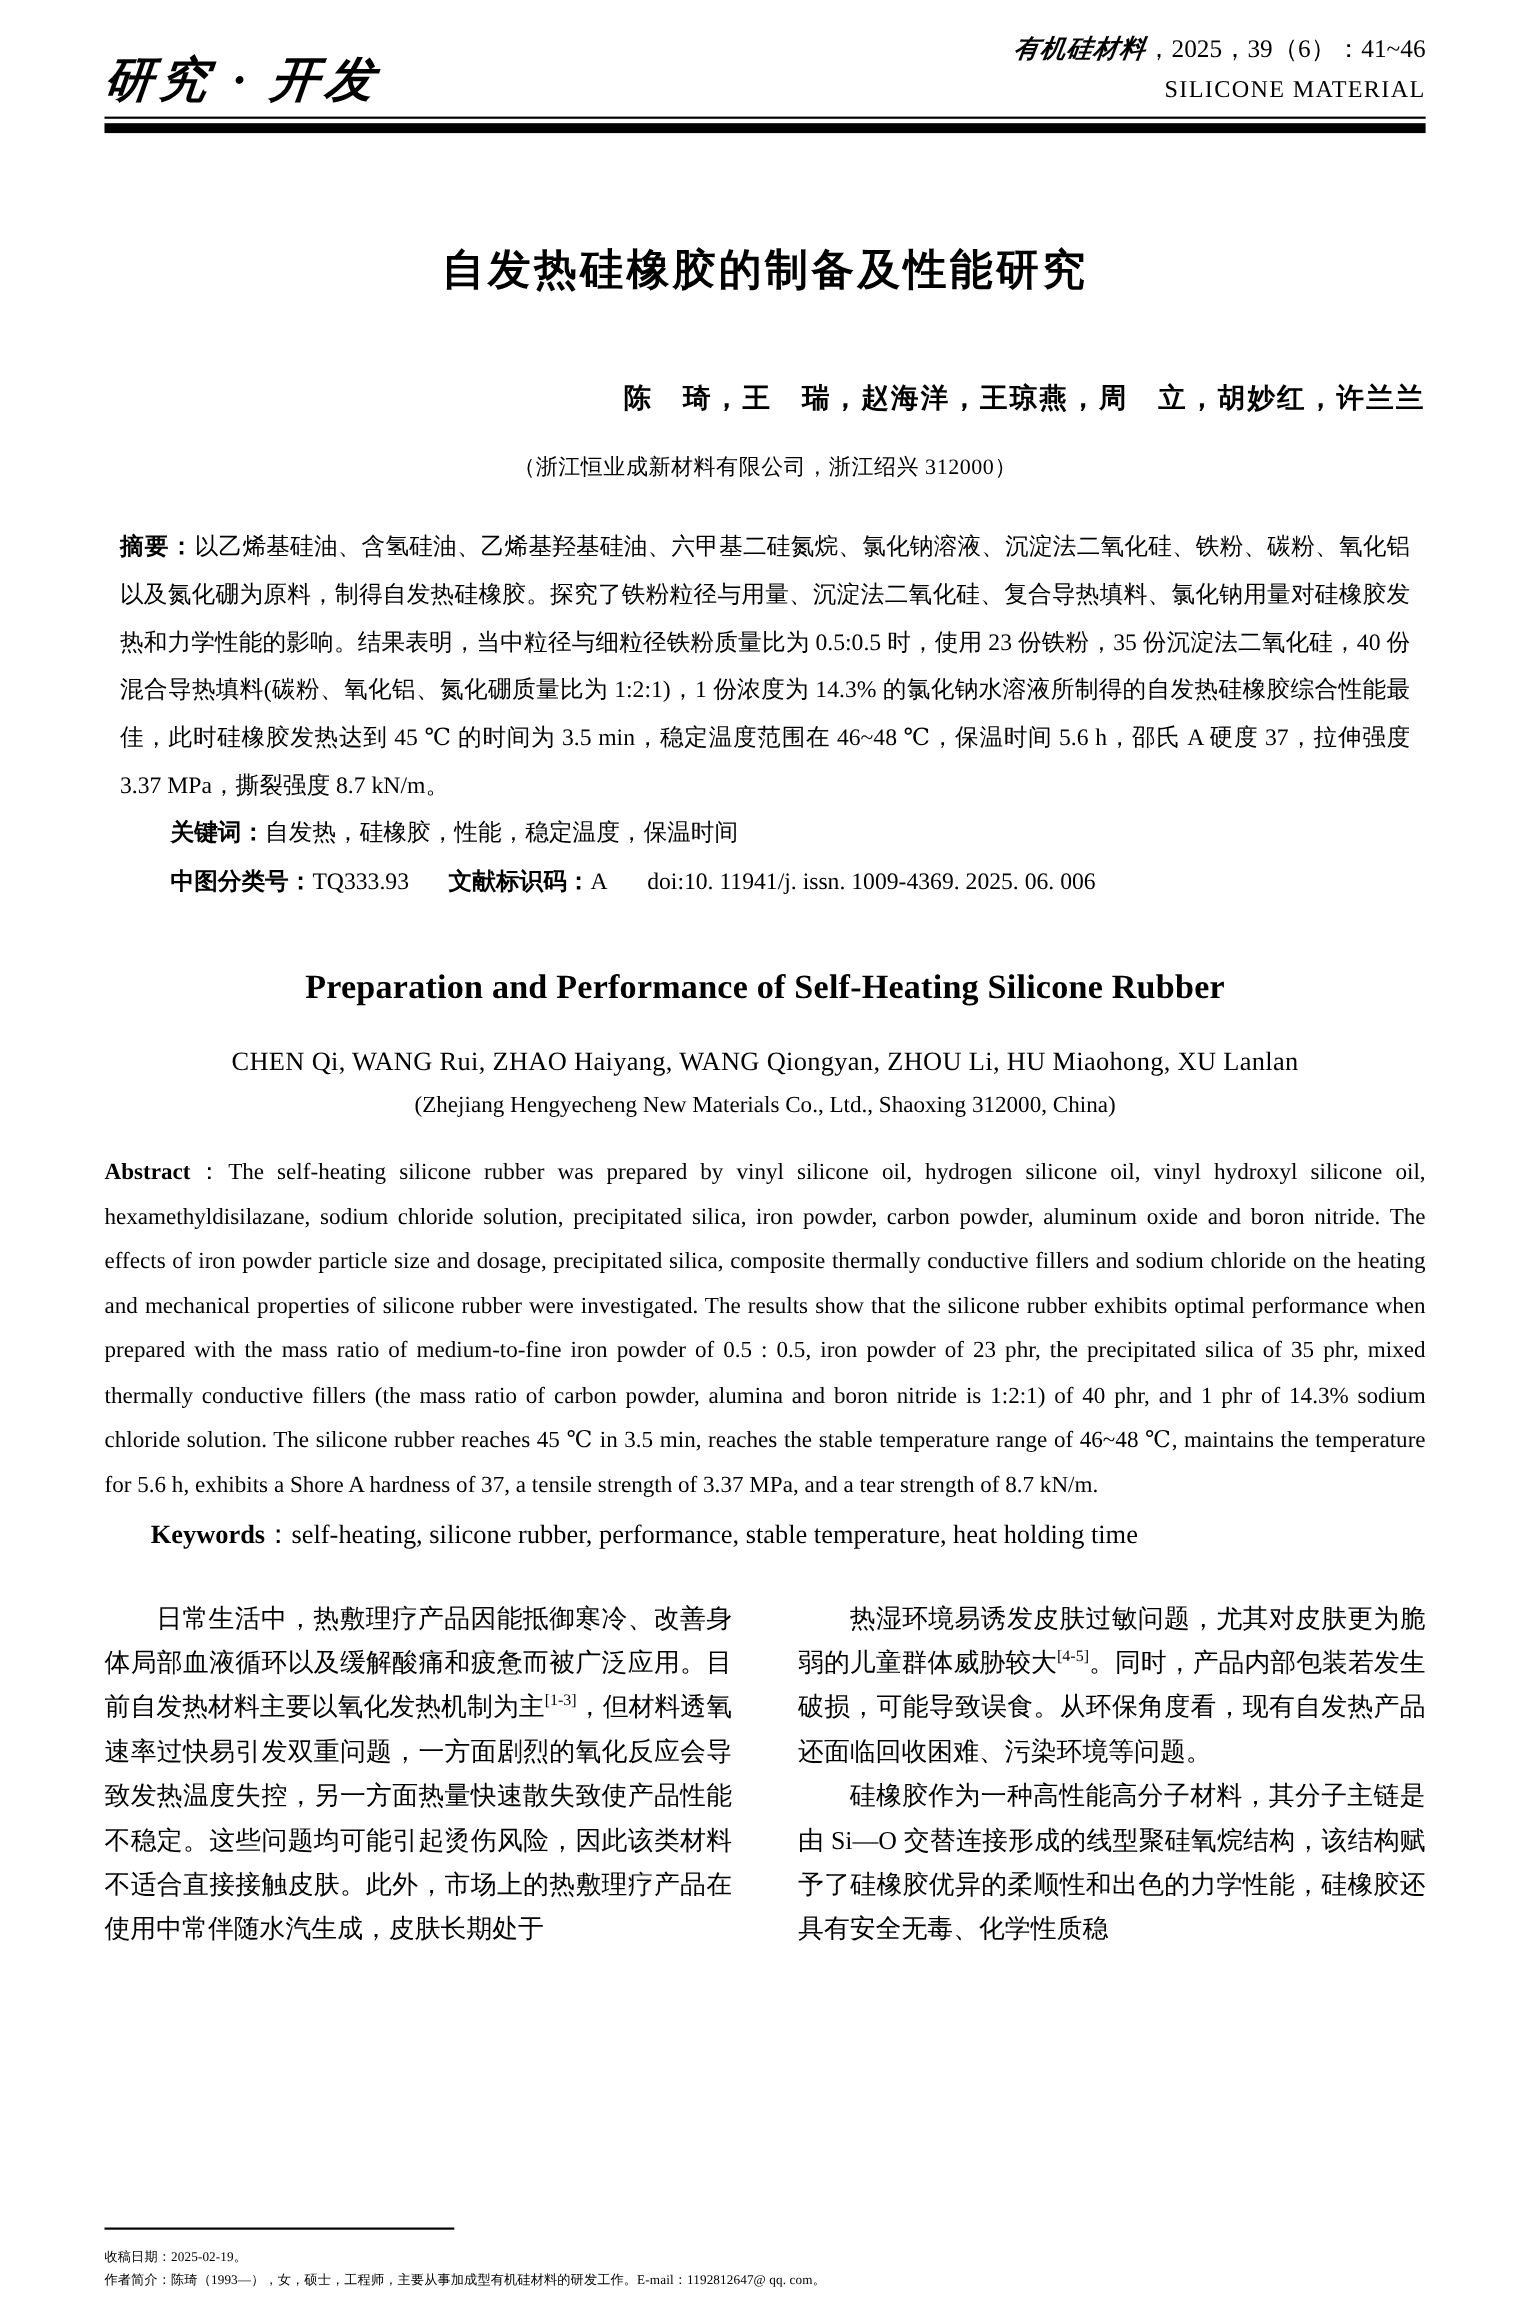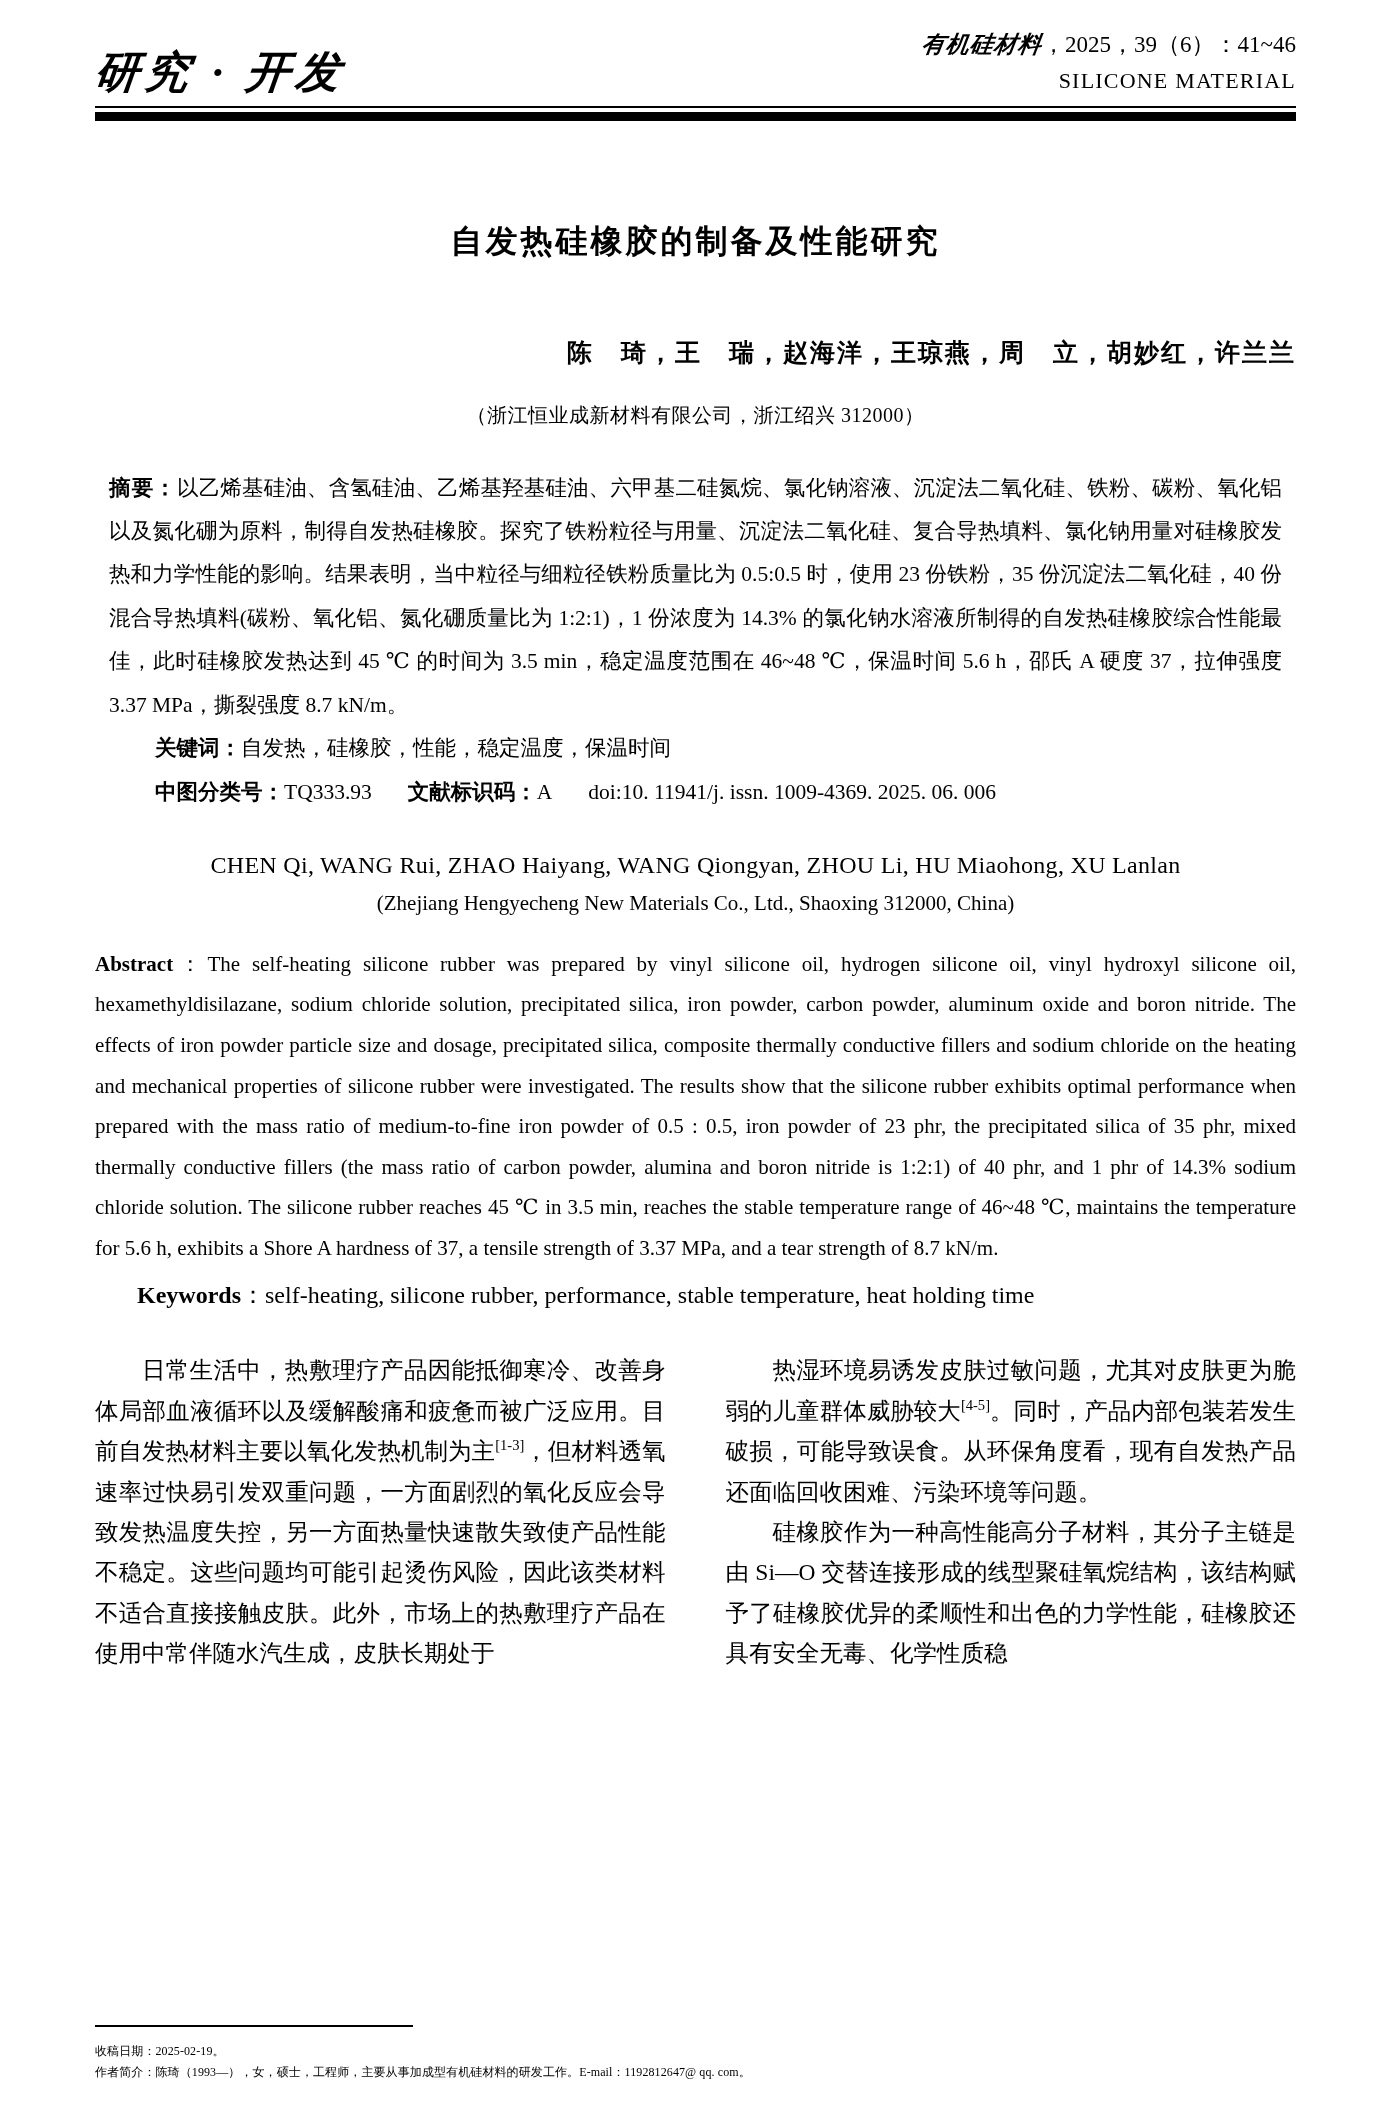--- a/index.html
+++ b/index.html
@@ -73,21 +73,21 @@
   }
   .rule-thick {
     height: 9px;
     background: #000;
     margin-top: 4px;
   }
 
   
   .title-cn {
     text-align: center;
-    font-size: 32px;
+    font-size: 39px;
     font-weight: 700;
     letter-spacing: 3px;
     margin-top: 100px;
     line-height: 1.3;
   }
   .authors-cn {
     text-align: right;
     font-size: 25px;
     letter-spacing: 2px;
     margin-top: 73px;
@@ -229,20 +229,21 @@
   <div class="abs-cn">
     <span class="lead">摘要：</span><span>以乙烯基硅油、含氢硅油、乙烯基羟基硅油、六甲基二硅氮烷、氯化钠溶液、沉淀法二氧化硅、铁粉、碳粉、氧化铝以及氮化硼为原料，制得自发热硅橡胶。探究了铁粉粒径与用量、沉淀法二氧化硅、复合导热填料、氯化钠用量对硅橡胶发热和力学性能的影响。结果表明，当中粒径与细粒径铁粉质量比为 0.5:0.5 时，使用 23 份铁粉，35 份沉淀法二氧化硅，40 份混合导热填料(碳粉、氧化铝、氮化硼质量比为 1:2:1)，1 份浓度为 14.3% 的氯化钠水溶液所制得的自发热硅橡胶综合性能最佳，此时硅橡胶发热达到 45 ℃ 的时间为 3.5 min，稳定温度范围在 46~48 ℃，保温时间 5.6 h，邵氏 A 硬度 37，拉伸强度 3.37 MPa，撕裂强度 8.7 kN/m。</span>
   </div>
   <div class="kw-line">
     <span class="lead">关键词：</span><span>自发热，硅橡胶，性能，稳定温度，保温时间</span>
   </div>
   <div class="clc-line">
     <span class="lead">中图分类号：</span><span>TQ333.93</span><span class="clc-gap2"></span><span class="lead">文献标识码：</span><span>A</span><span class="clc-gap2"></span><span>doi:10. 11941/j. issn. 1009-4369. 2025. 06. 006</span>
   </div>
 
+  <div class="title-en">Preparation and Performance of Self-Heating Silicone Rubber</div>
   <div class="authors-en">CHEN Qi, WANG Rui, ZHAO Haiyang, WANG Qiongyan, ZHOU Li, HU Miaohong, XU Lanlan</div>
   <div class="affil-en">(Zhejiang Hengyecheng New Materials Co., Ltd., Shaoxing 312000, China)</div>
 
   <div class="abs-en">
     <span class="lead">Abstract</span><span>：The self-heating silicone rubber was prepared by vinyl silicone oil, hydrogen silicone oil, vinyl hydroxyl silicone oil, hexamethyldisilazane, sodium chloride solution, precipitated silica, iron powder, carbon powder, aluminum oxide and boron nitride. The effects of iron powder particle size and dosage, precipitated silica, composite thermally conductive fillers and sodium chloride on the heating and mechanical properties of silicone rubber were investigated. The results show that the silicone rubber exhibits optimal performance when prepared with the mass ratio of medium-to-fine iron powder of 0.5 : 0.5, iron powder of 23 phr, the precipitated silica of 35 phr, mixed thermally conductive fillers (the mass ratio of carbon powder, alumina and boron nitride is 1:2:1) of 40 phr, and 1 phr of 14.3% sodium chloride solution. The silicone rubber reaches 45 ℃ in 3.5 min, reaches the stable temperature range of 46~48 ℃, maintains the temperature for 5.6 h, exhibits a Shore A hardness of 37, a tensile strength of 3.37 MPa, and a tear strength of 8.7 kN/m.</span>
   </div>
   <div class="kw-en">
     <span class="lead">Keywords</span><span>：self-heating, silicone rubber, performance, stable temperature, heat holding time</span>
   </div>
 

